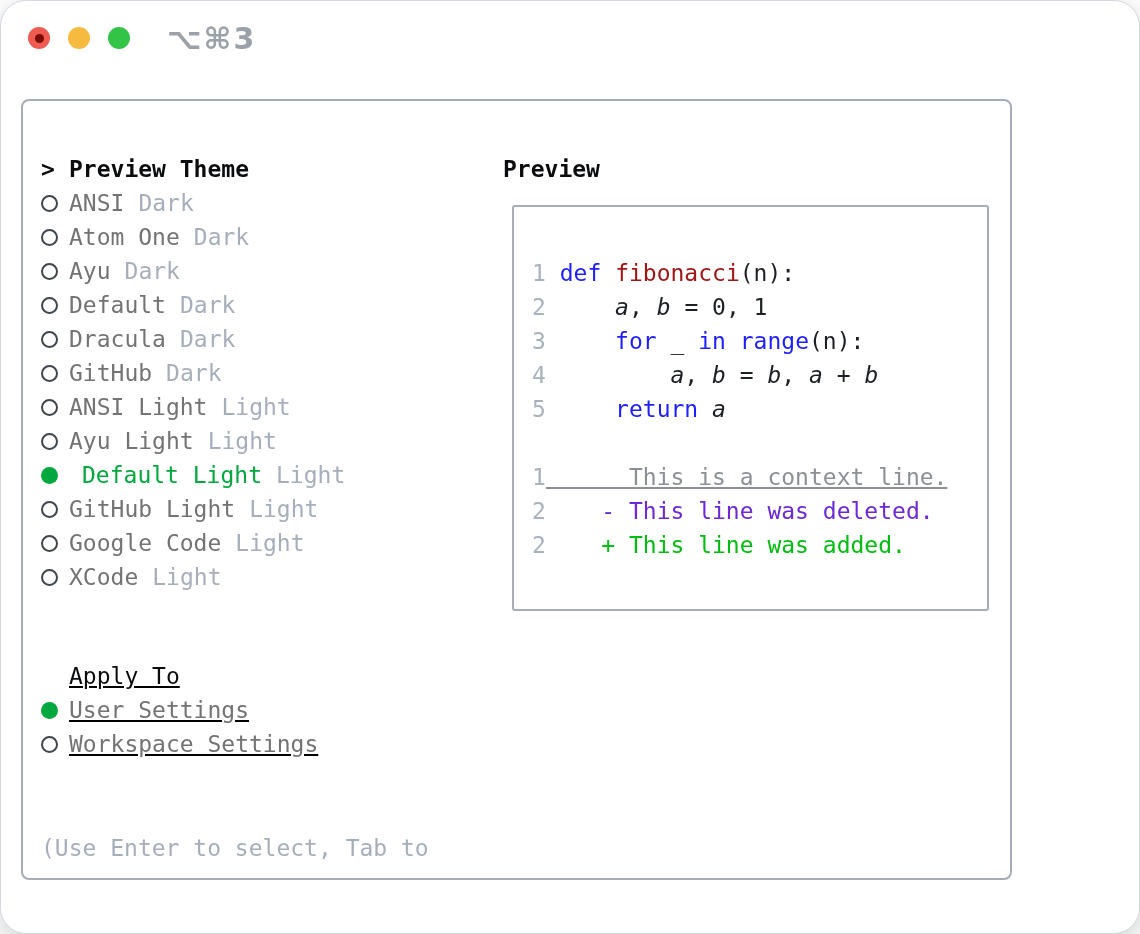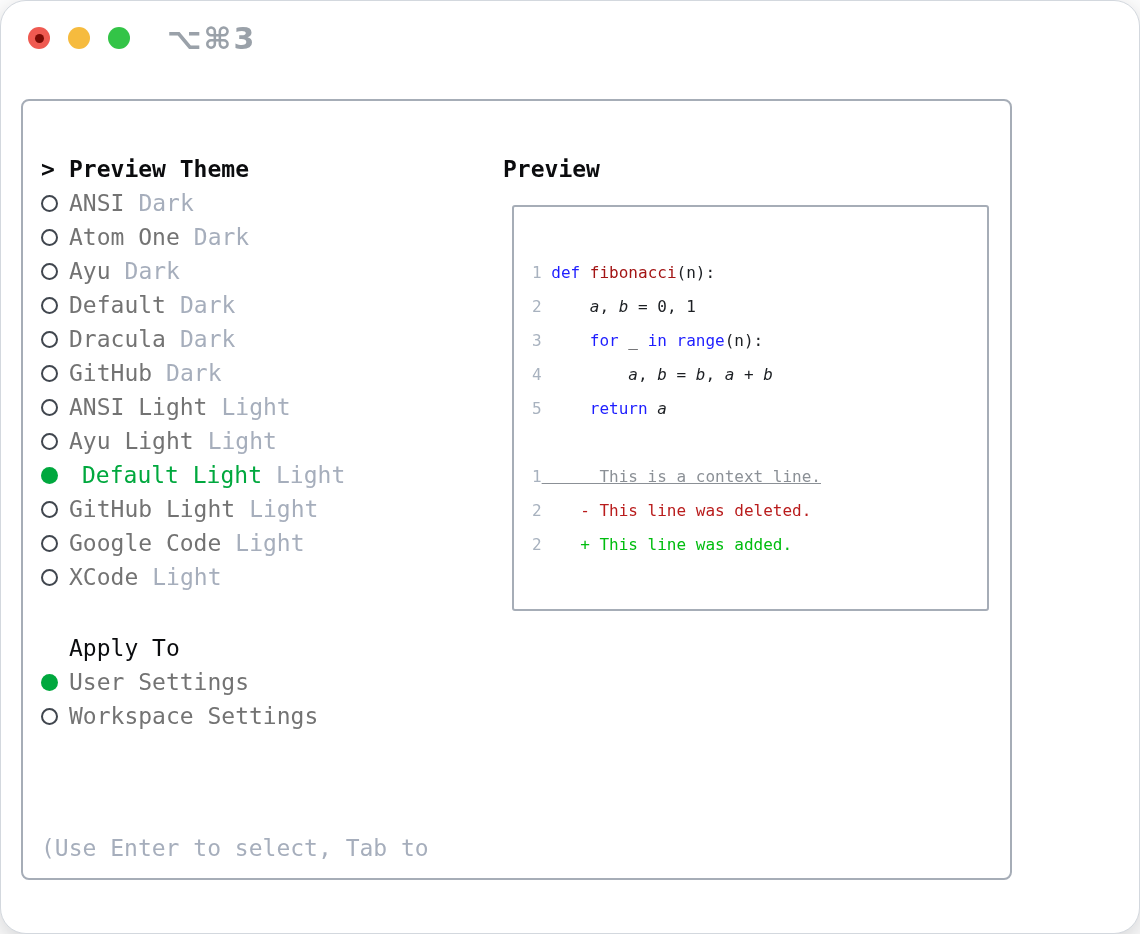--- a/index.html
+++ b/index.html
@@ -16,37 +16,37 @@
          display:flex;align-items:center;justify-content:center;cursor:default;}
   .light .inner-dot{width:9px;height:9px;border-radius:50%;}
   .win-title{position:absolute;left:166px;top:20px;
     font-family:"DejaVu Sans","Liberation Sans",sans-serif;
     font-size:30px;font-weight:600;letter-spacing:2px;color:#9aa1a9;}
   
   .panel{position:absolute;left:20px;top:98px;width:991px;height:781px;
          box-sizing:border-box;border:2px solid #a6adb7;border-radius:8px;background:#fff;}
   
   .theme-list{position:absolute;left:18px;top:51px;}
-  .apply-block{position:absolute;left:18px;top:530px;}
+  .apply-block{position:absolute;left:18px;top:558px;text-decoration:underline;}
   .row{display:flex;align-items:center;height:34px;font-size:23px;white-space:pre;}
   .marker{width:28px;display:flex;align-items:center;flex:none;}
   .prompt{font-weight:bold;color:#0b0c0e;}
   .ring{width:13px;height:13px;border:2.5px solid #40464e;border-radius:50%;box-sizing:content-box;}
   .seldot{width:17px;height:17px;border-radius:50%;}
   .hd{font-weight:bold;color:#0b0c0e;}
   .hd-plain{color:#0b0c0e;}
   .name{color:#737373;}
   .tag{margin-left:14px;}
   .hint{position:absolute;left:18px;top:662px;font-size:23px;line-height:34px;white-space:pre;}
   
   .preview-title{position:absolute;left:480px;top:51px;height:34px;line-height:34px;
                  font-size:23px;font-weight:bold;color:#0b0c0e;}
   .pbox{position:absolute;left:489px;top:104px;width:477px;height:406px;box-sizing:border-box;
         border:2px solid #a6adb7;border-radius:3px;padding:49px 0 0 18px;background:#fff;overflow:hidden;}
-  .pline{height:34px;line-height:34px;font-size:16px;white-space:pre;}
+  .pline{height:34px;line-height:34px;font-size:23px;white-space:pre;}
   .lnum{}
   .tk-kw{}.tk-fn{}.tk-pl{}.tk-va{font-style:italic;}.tk-ctx{}.tk-del{}.tk-add{}
 </style>
 </head>
 <body>
 
 <div id="window">
 
   <div class="lights">
     <button class="light" style="background:#ef5a51">
@@ -97,18 +97,18 @@
     <div class="preview-title">Preview</div>
     <div class="pbox">
 
     <div class="pline"><span class="lnum" style="color: rgb(168, 178, 191);">1</span><span class="tk-pl" style="color: rgb(28, 31, 35);"> </span><span class="tk-kw" style="color: rgb(30, 30, 255);">def</span><span class="tk-pl" style="color: rgb(28, 31, 35);"> </span><span class="tk-fn" style="color: rgb(163, 21, 21);">fibonacci</span><span class="tk-pl" style="color: rgb(28, 31, 35);">(n):</span></div>
         <div class="pline"><span class="lnum" style="color: rgb(168, 178, 191);">2</span><span class="tk-pl" style="color: rgb(28, 31, 35);">     </span><span class="tk-va" style="color: rgb(28, 31, 35);">a</span><span class="tk-pl" style="color: rgb(28, 31, 35);">, </span><span class="tk-va" style="color: rgb(28, 31, 35);">b</span><span class="tk-pl" style="color: rgb(28, 31, 35);"> = </span><span class="tk-pl" style="color: rgb(28, 31, 35);">0, 1</span></div>
         <div class="pline"><span class="lnum" style="color: rgb(168, 178, 191);">3</span><span class="tk-pl" style="color: rgb(28, 31, 35);">     </span><span class="tk-kw" style="color: rgb(30, 30, 255);">for</span><span class="tk-pl" style="color: rgb(28, 31, 35);"> _ </span><span class="tk-kw" style="color: rgb(30, 30, 255);">in</span><span class="tk-pl" style="color: rgb(28, 31, 35);"> </span><span class="tk-kw" style="color: rgb(30, 30, 255);">range</span><span class="tk-pl" style="color: rgb(28, 31, 35);">(n):</span></div>
         <div class="pline"><span class="lnum" style="color: rgb(168, 178, 191);">4</span><span class="tk-pl" style="color: rgb(28, 31, 35);">         </span><span class="tk-va" style="color: rgb(28, 31, 35);">a</span><span class="tk-pl" style="color: rgb(28, 31, 35);">, </span><span class="tk-va" style="color: rgb(28, 31, 35);">b</span><span class="tk-pl" style="color: rgb(28, 31, 35);"> = </span><span class="tk-va" style="color: rgb(28, 31, 35);">b</span><span class="tk-pl" style="color: rgb(28, 31, 35);">, </span><span class="tk-va" style="color: rgb(28, 31, 35);">a</span><span class="tk-pl" style="color: rgb(28, 31, 35);"> + </span><span class="tk-va" style="color: rgb(28, 31, 35);">b</span></div>
         <div class="pline"><span class="lnum" style="color: rgb(168, 178, 191);">5</span><span class="tk-pl" style="color: rgb(28, 31, 35);">     </span><span class="tk-kw" style="color: rgb(30, 30, 255);">return</span><span class="tk-pl" style="color: rgb(28, 31, 35);"> </span><span class="tk-va" style="color: rgb(28, 31, 35);">a</span></div>
         <div class="pline"><span class="lnum" style="color: rgb(168, 178, 191);"></span></div>
         <div class="pline"><span class="lnum" style="color: rgb(168, 178, 191);">1</span><span class="tk-ctx" style="color: rgb(139, 144, 150); text-decoration: underline;">      This is a context line.</span></div>
-        <div class="pline"><span class="lnum" style="color: rgb(168, 178, 191);">2</span><span class="tk-del" style="color: #b91c1c;">    - This line was deleted.</span></div>
+        <div class="pline"><span class="lnum" style="color: rgb(168, 178, 191);">2</span><span class="tk-del" style="color: #6d28d9;">    - This line was deleted.</span></div>
         <div class="pline"><span class="lnum" style="color: rgb(168, 178, 191);">2</span><span class="tk-add" style="color: rgb(0, 189, 15);">    + This line was added.</span></div>
       </div>
 
   </div>
 </div>
 
 </body></html>

